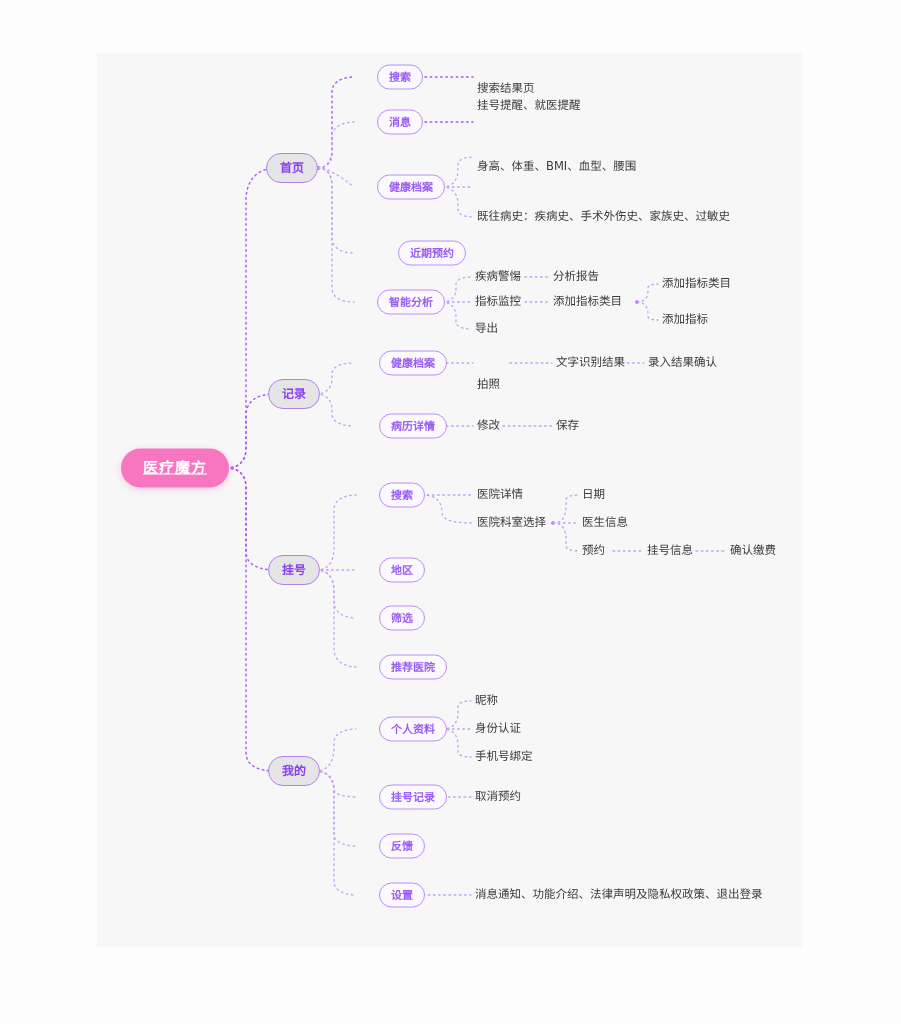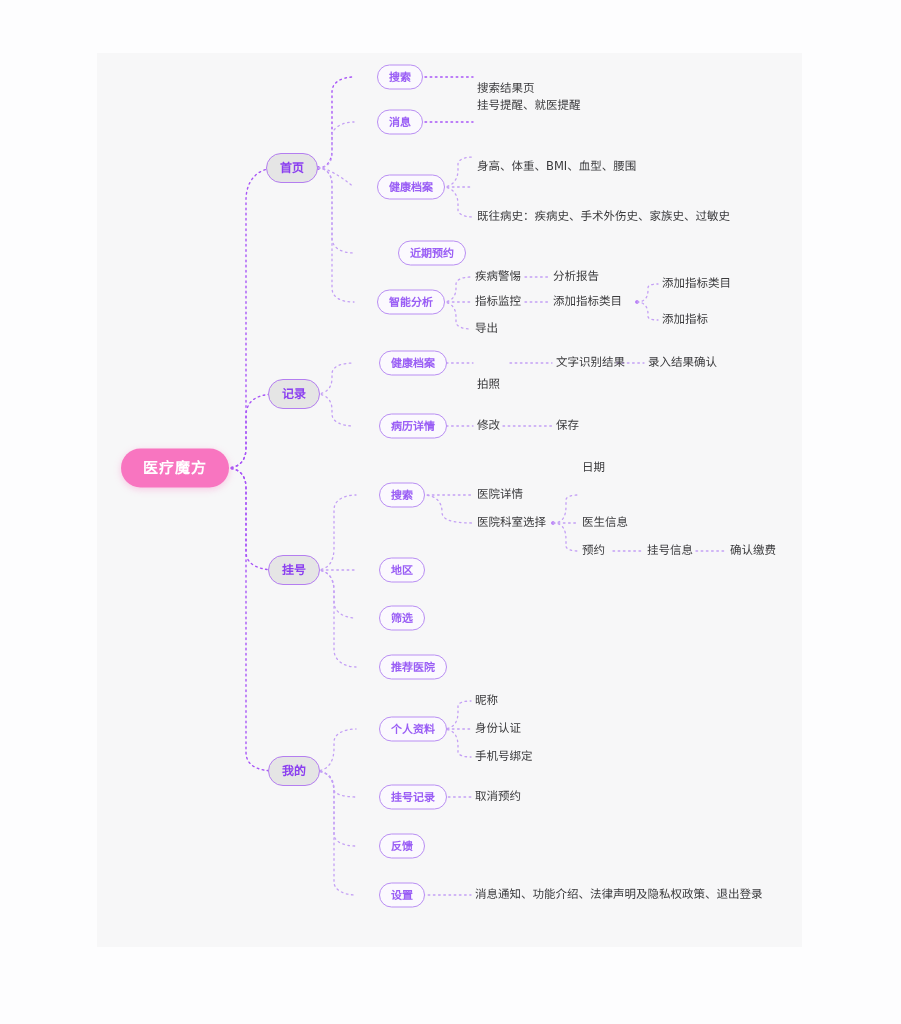--- a/index.html
+++ b/index.html
@@ -71,20 +71,21 @@
   
   .node.root {
     background: #f875c0;
     color: #ffffff;
     font-size: 15px;
     font-weight: 700;
     letter-spacing: 1px;
     padding: 12px 22px;
     border-radius: 22px;
     box-shadow: 0 2px 7px rgba(248,117,192,.35);
+    text-decoration: underline;
   }
 
   
   .node.lv1 {
     background: #e5e5e5;
     border: 1.3px solid #b47ef0;
     color: #8b3ff0;
     font-size: 12px;
     font-weight: 700;
     padding: 8px 13px;
@@ -228,21 +229,21 @@
 
   <div class="node lv2" style="left:379px; top:426px;">病历详情</div>
   <div class="node leaf" style="left:477px; top:426px;">修改</div>
   <div class="node leaf" style="left:556px; top:426px;">保存</div>
 
   <div class="node lv1" style="left:268px; top:570px;">挂号</div>
 
   <div class="node lv2" style="left:379px; top:495px;">搜索</div>
   <div class="node leaf" style="left:477px; top:495px;">医院详情</div>
   <div class="node leaf" style="left:477px; top:523px;">医院科室选择</div>
-  <div class="node leaf" style="left:582px; top:468px;">日期</div>
+  <div class="node leaf" style="left:582px; top:495px;">日期</div>
   <div class="node leaf" style="left:582px; top:523px;">医生信息</div>
   <div class="node leaf" style="left:582px; top:551px;">预约</div>
   <div class="node leaf" style="left:647px; top:551px;">挂号信息</div>
   <div class="node leaf" style="left:730px; top:551px;">确认缴费</div>
 
   <div class="node lv2" style="left:379px; top:570px;">地区</div>
   <div class="node lv2" style="left:379px; top:618px;">筛选</div>
   <div class="node lv2" style="left:379px; top:667px;">推荐医院</div>
 
   <div class="node lv1" style="left:268px; top:771px;">我的</div>

